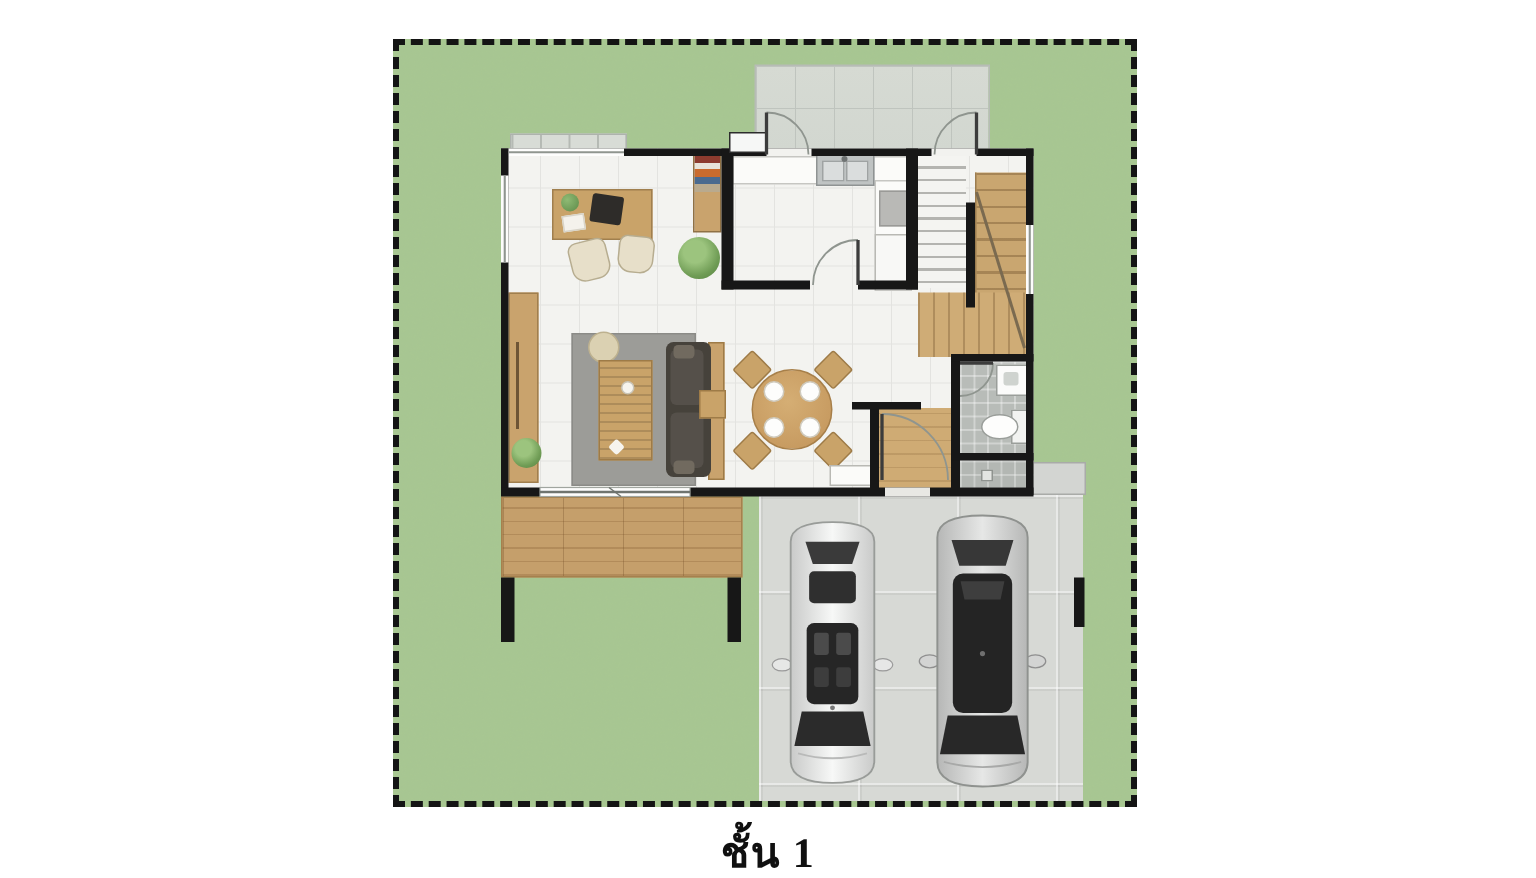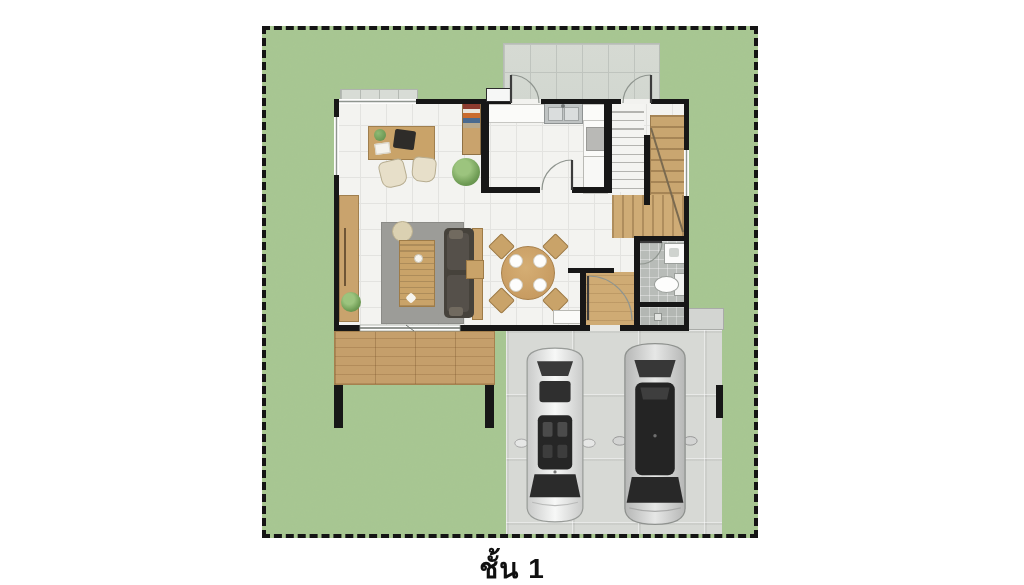--- a/index.html
+++ b/index.html
@@ -1,17 +1,17 @@
 <!DOCTYPE html>
 <html><head>
 <meta charset="utf-8">
 <style>
   html,body{margin:0;padding:0;background:#ffffff;}
   .stage{position:relative;width:1024px;height:585px;background:#ffffff;overflow:hidden;
-         font-family:Liberation Sans, sans-serif;}
+         font-family:Liberation Serif, serif;}
 
   
   .plot{position:absolute;left:262px;top:26px;width:488px;height:504px;
         border:4px dashed #141414;background:#a8c791;}
   .lawn-svg{position:absolute;left:0;top:0;width:100%;height:100%;z-index:0;}
 
   
   .terrace{position:absolute;left:237px;top:13px;width:155px;height:56px;z-index:1;
     background:
       linear-gradient(#bfc4be 1px,transparent 1px),

